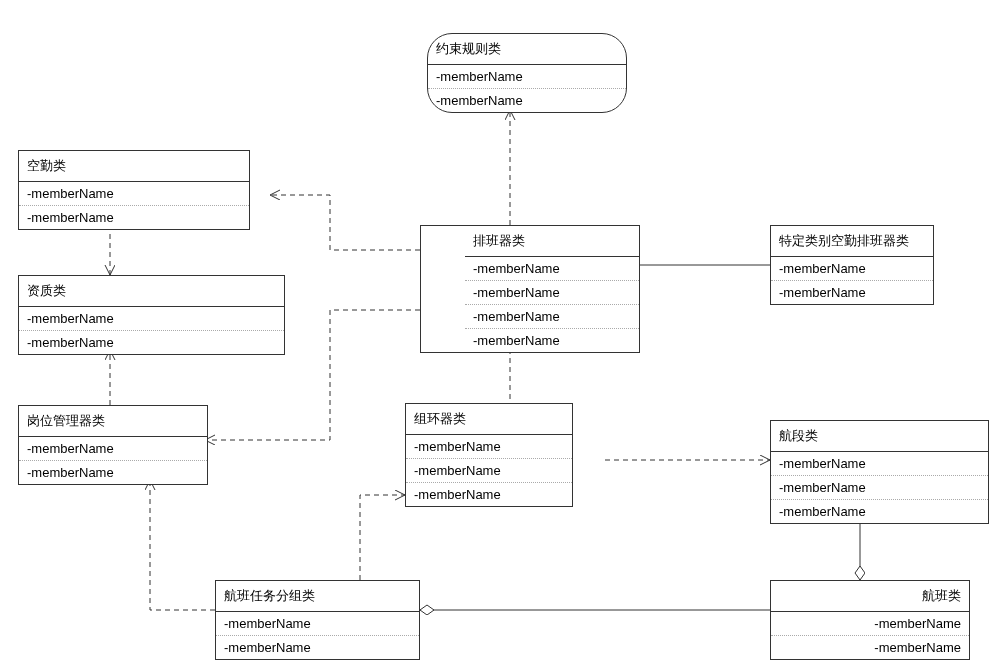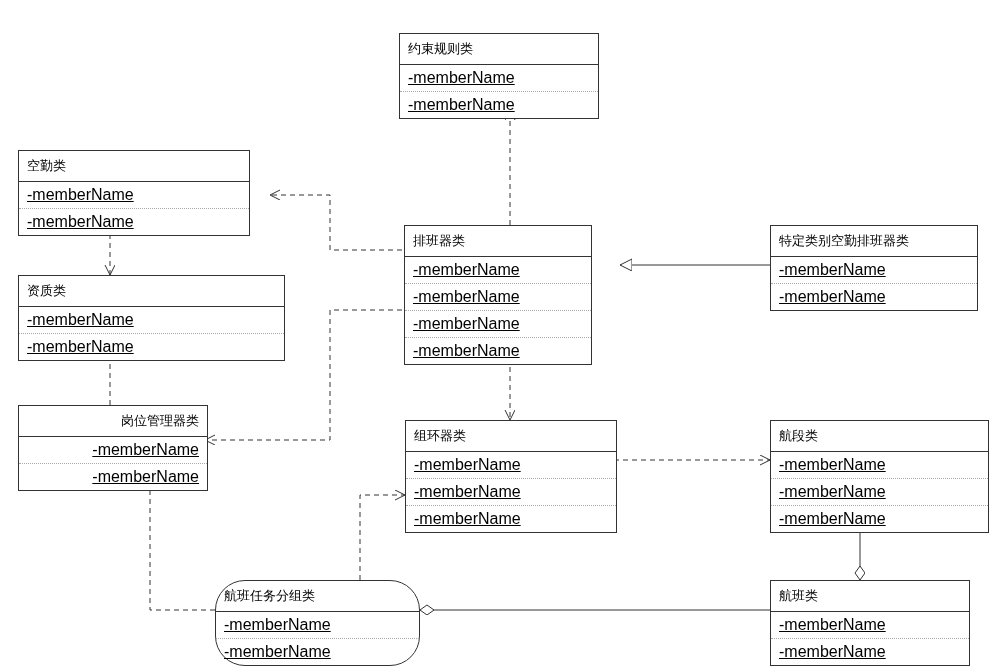--- a/index.html
+++ b/index.html
@@ -17,23 +17,22 @@
       border: 1px solid #333;
       background: #fff;
     }
     .uml-title {
       padding: 6px 8px;
       border-bottom: 1px solid #333;
       font-weight: normal;
     }
     .uml-row {
       padding: 4px 8px;
-      font-size: 16px;
+      font-size: 13px;
       border-bottom: 1px dotted #aaa;
-      text-decoration: underline;
     }
     .uml-row:last-child { border-bottom: none; }
 
     
     svg.lines {
       position: absolute;
       top: 0; left: 0;
       width: 1000px; height: 667px;
       pointer-events: none;
     }
@@ -78,75 +77,75 @@
 
   <line class="solid" x1="860" y1="510" x2="860" y2="580" marker-end="url(#diamond)"></line>
 
   <line class="solid" x1="770" y1="610" x2="420" y2="610" marker-end="url(#diamond)"></line>
 
   <path class="dashed" d="M360 580 L360 495 L405 495" marker-end="url(#open-v)"></path>
 
   <path class="dashed" d="M215 610 L150 610 L150 480" marker-end="url(#open-v)"></path>
 </svg>
 
-<div class="uml-class" style="left:399px; top:33px; width:200px;">
+<div class="uml-class" style="left:427px; top:33px; width:200px;border-radius:25px;">
   <div class="uml-title">约束规则类</div>
   <div class="uml-row">-memberName</div>
   <div class="uml-row">-memberName</div>
 </div>
 
 <div class="uml-class" style="left:18px; top:150px; width:232px;">
   <div class="uml-title">空勤类</div>
   <div class="uml-row">-memberName</div>
   <div class="uml-row">-memberName</div>
 </div>
 
 <div class="uml-class" style="left:18px; top:275px; width:267px;">
   <div class="uml-title">资质类</div>
   <div class="uml-row">-memberName</div>
   <div class="uml-row">-memberName</div>
 </div>
 
-<div class="uml-class" style="left:18px; top:405px; width:190px;text-align:right;">
+<div class="uml-class" style="left:18px; top:405px; width:190px;">
   <div class="uml-title">岗位管理器类</div>
   <div class="uml-row">-memberName</div>
   <div class="uml-row">-memberName</div>
 </div>
 
-<div class="uml-class" style="left:404px; top:225px; width:188px;">
+<div class="uml-class" style="left:420px; top:225px; width:220px;padding-left:44px;">
   <div class="uml-title">排班器类</div>
   <div class="uml-row">-memberName</div>
   <div class="uml-row">-memberName</div>
   <div class="uml-row">-memberName</div>
   <div class="uml-row">-memberName</div>
 </div>
 
-<div class="uml-class" style="left:770px; top:225px; width:208px;">
+<div class="uml-class" style="left:770px; top:225px; width:164px;">
   <div class="uml-title">特定类别空勤排班器类</div>
   <div class="uml-row">-memberName</div>
   <div class="uml-row">-memberName</div>
 </div>
 
-<div class="uml-class" style="left:405px; top:420px; width:212px;">
+<div class="uml-class" style="left:405px; top:403px; width:168px;">
   <div class="uml-title">组环器类</div>
   <div class="uml-row">-memberName</div>
   <div class="uml-row">-memberName</div>
   <div class="uml-row">-memberName</div>
 </div>
 
 <div class="uml-class" style="left:770px; top:420px; width:219px;">
   <div class="uml-title">航段类</div>
   <div class="uml-row">-memberName</div>
   <div class="uml-row">-memberName</div>
   <div class="uml-row">-memberName</div>
 </div>
 
-<div class="uml-class" style="left:215px; top:580px; width:205px;border-radius:30px;">
+<div class="uml-class" style="left:215px; top:580px; width:205px;">
   <div class="uml-title">航班任务分组类</div>
   <div class="uml-row">-memberName</div>
   <div class="uml-row">-memberName</div>
 </div>
 
-<div class="uml-class" style="left:770px; top:580px; width:200px;">
+<div class="uml-class" style="left:770px; top:580px; width:200px;text-align:right;">
   <div class="uml-title">航班类</div>
   <div class="uml-row">-memberName</div>
   <div class="uml-row">-memberName</div>
 </div>
 
 </body></html>

